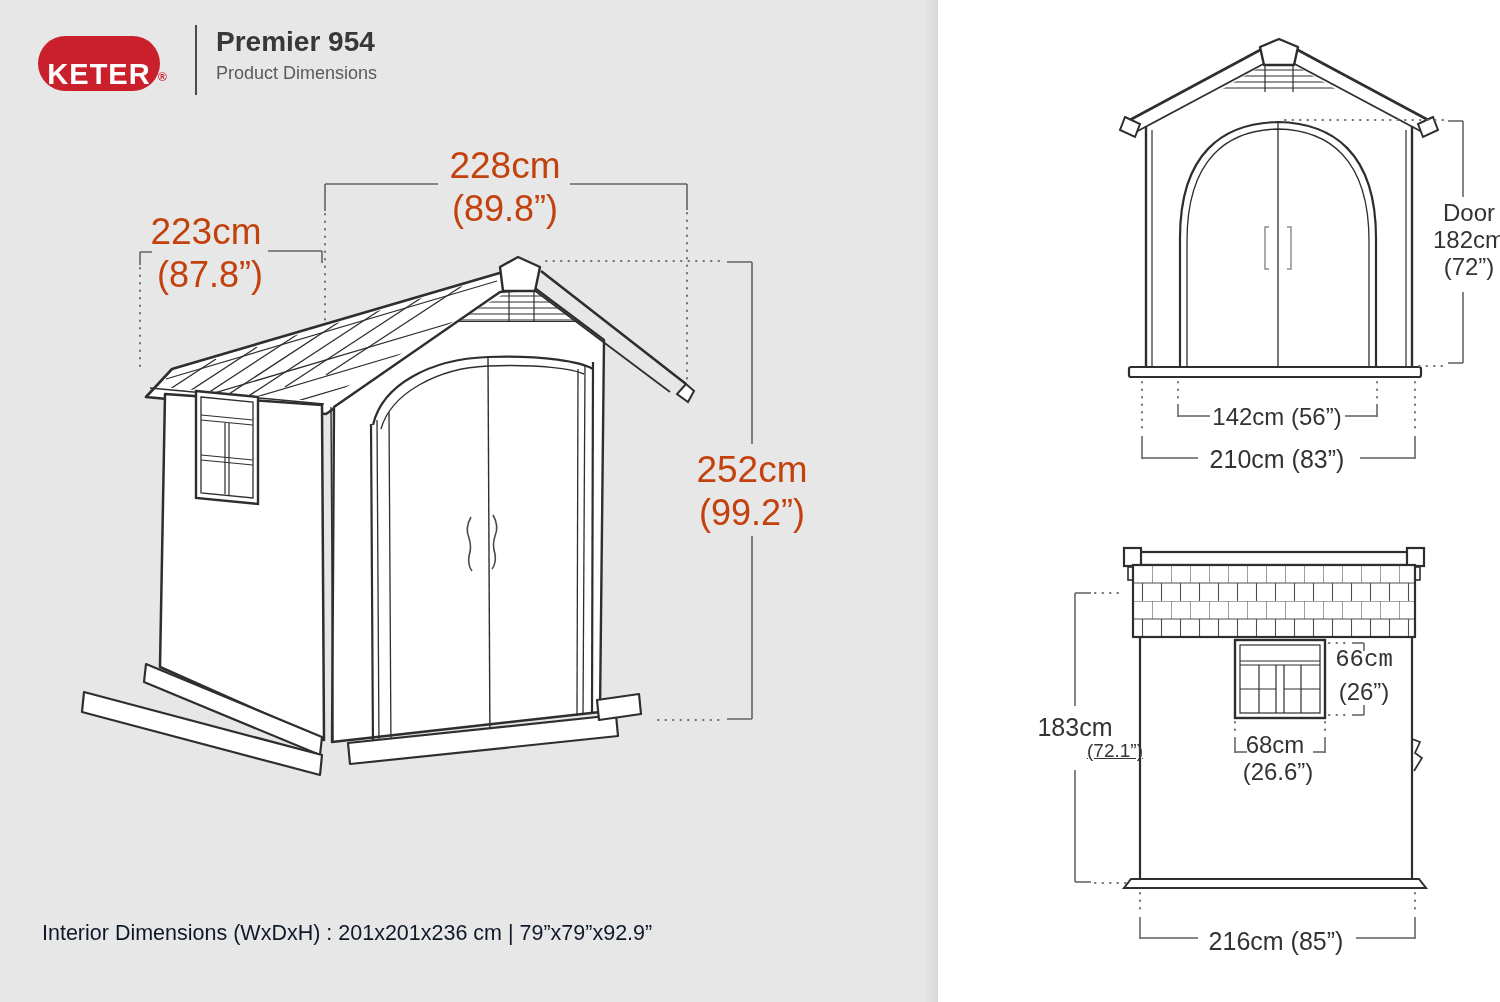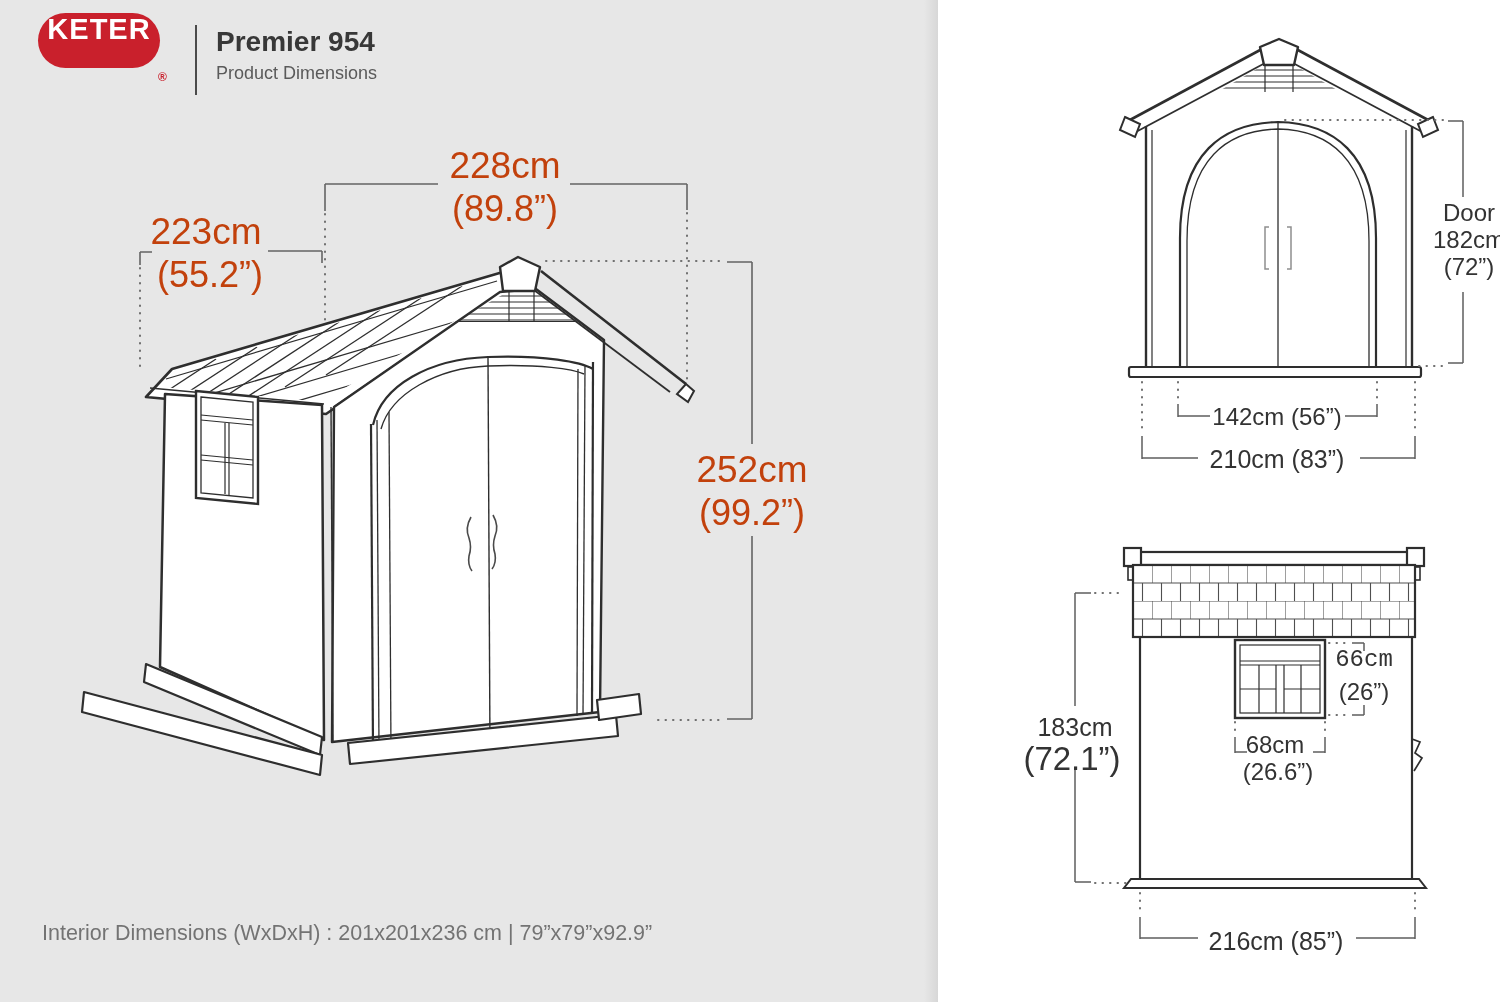--- a/index.html
+++ b/index.html
@@ -7,33 +7,33 @@
     width:1500px;height:1002px;position:relative;overflow:hidden;
     font-family:"Liberation Sans","DejaVu Sans",sans-serif;
     background:#e7e7e7;
   }
   .abs{position:absolute;}
   #left-panel{left:0;top:0;width:938px;height:1002px;background:#e7e7e7;}
   #right-panel{left:938px;top:0;width:562px;height:1002px;background:#ffffff;}
   #divider-shadow{left:924px;top:0;width:14px;height:1002px;
     background:linear-gradient(to right,rgba(0,0,0,0),rgba(0,0,0,0.07));}
   
-  #logo-pill{left:38px;top:13px;width:122px;height:55px;background:#c9202c;border-radius:28px;
-    display:flex;align-items:flex-start;justify-content:center;}
+  #logo-pill{left:38px;top:36px;width:122px;height:55px;background:#c9202c;border-radius:28px;
+    display:flex;align-items:flex-end;justify-content:center;}
   #logo-text{color:#fff;font-weight:bold;font-size:29px;letter-spacing:1px;}
   #logo-r{left:158px;top:70px;font-size:12px;color:#c9202c;font-weight:bold;}
   #header-divider{left:195px;top:25px;width:2px;height:70px;background:#4b4b4b;}
   #page-title{left:216px;top:26px;font-size:28px;font-weight:bold;color:#383838;}
   #page-subtitle{left:216px;top:63px;font-size:18px;color:#5a5a5a;}
   
   .dim{color:#c2410c;text-align:center;white-space:nowrap;}
   .dim-big{font-size:37px;}
   .dim-small{font-size:24px;color:#333;}
   svg{position:absolute;left:0;top:0;}
-  #footer-text{left:42px;top:921px;font-size:21.5px;color:#737373;white-space:nowrap;}
+  #footer-text{left:42px;top:921px;font-size:21.5px;color:#0f172a;white-space:nowrap;}
 </style>
 </head>
 <body>
 
 <div id="left-panel" class="abs"></div>
 <div id="right-panel" class="abs"></div>
 <div id="divider-shadow" class="abs"></div>
 
 <svg width="938" height="1002" viewBox="0 0 938 1002">
   <defs>
@@ -219,31 +219,31 @@
   <span id="logo-text">KETER</span>
 </div>
 <div id="logo-r" class="abs">®</div>
 <div id="header-divider" class="abs"></div>
 <div id="page-title" class="abs">Premier 954</div>
 <div id="page-subtitle" class="abs">Product Dimensions</div>
 
 <div class="abs dim dim-big" style="left:405px;top:145px;width:200px;">228cm</div>
 <div class="abs dim dim-big" style="left:405px;top:188px;width:200px;font-size:36px;">(89.8”)</div>
 <div class="abs dim dim-big" style="left:106px;top:211px;width:200px;">223cm</div>
-<div class="abs dim dim-big" style="left:110px;top:254px;width:200px;font-size:36px;">(55.2”)</div>
+<div class="abs dim dim-big" style="left:110px;top:254px;width:200px;font-size:36px;">(87.8”)</div>
 <div class="abs dim dim-big" style="left:652px;top:449px;width:200px;">252cm</div>
 <div class="abs dim dim-big" style="left:652px;top:492px;width:200px;font-size:36px;">(99.2”)</div>
 
 <div class="abs dim dim-small" style="left:1419px;top:199px;width:100px;">Door</div>
 <div class="abs dim dim-small" style="left:1419px;top:226px;width:100px;">182cm</div>
 <div class="abs dim dim-small" style="left:1419px;top:253px;width:100px;">(72”)</div>
 <div class="abs dim dim-small" style="left:1177px;top:403px;width:200px;">142cm (56”)</div>
 <div class="abs dim dim-small" style="left:1177px;top:445px;width:200px;font-size:25px;">210cm (83”)</div>
 
 <div class="abs dim dim-small" style="left:1023px;top:713px;width:104px;font-size:25px;">183cm</div>
-<div class="abs dim dim-small" style="left:1020px;top:740px;width:104px;font-size:33px;">(72.1”)</div>
+<div class="abs dim dim-small" style="left:1063px;top:740px;width:104px;font-size:19px;text-decoration:underline;">(72.1”)</div>
 <div class="abs dim dim-small" style="left:1314px;top:646px;width:100px;font-family:Liberation Mono, monospace;">66cm</div>
 <div class="abs dim dim-small" style="left:1314px;top:678px;width:100px;">(26”)</div>
 <div class="abs dim dim-small" style="left:1225px;top:731px;width:100px;">68cm</div>
 <div class="abs dim dim-small" style="left:1228px;top:758px;width:100px;">(26.6”)</div>
 <div class="abs dim dim-small" style="left:1176px;top:927px;width:200px;font-size:25px;">216cm (85”)</div>
 
 <div id="footer-text" class="abs">Interior Dimensions (WxDxH) : 201x201x236 cm | 79”x79”x92.9”</div>
 
 </body></html>

